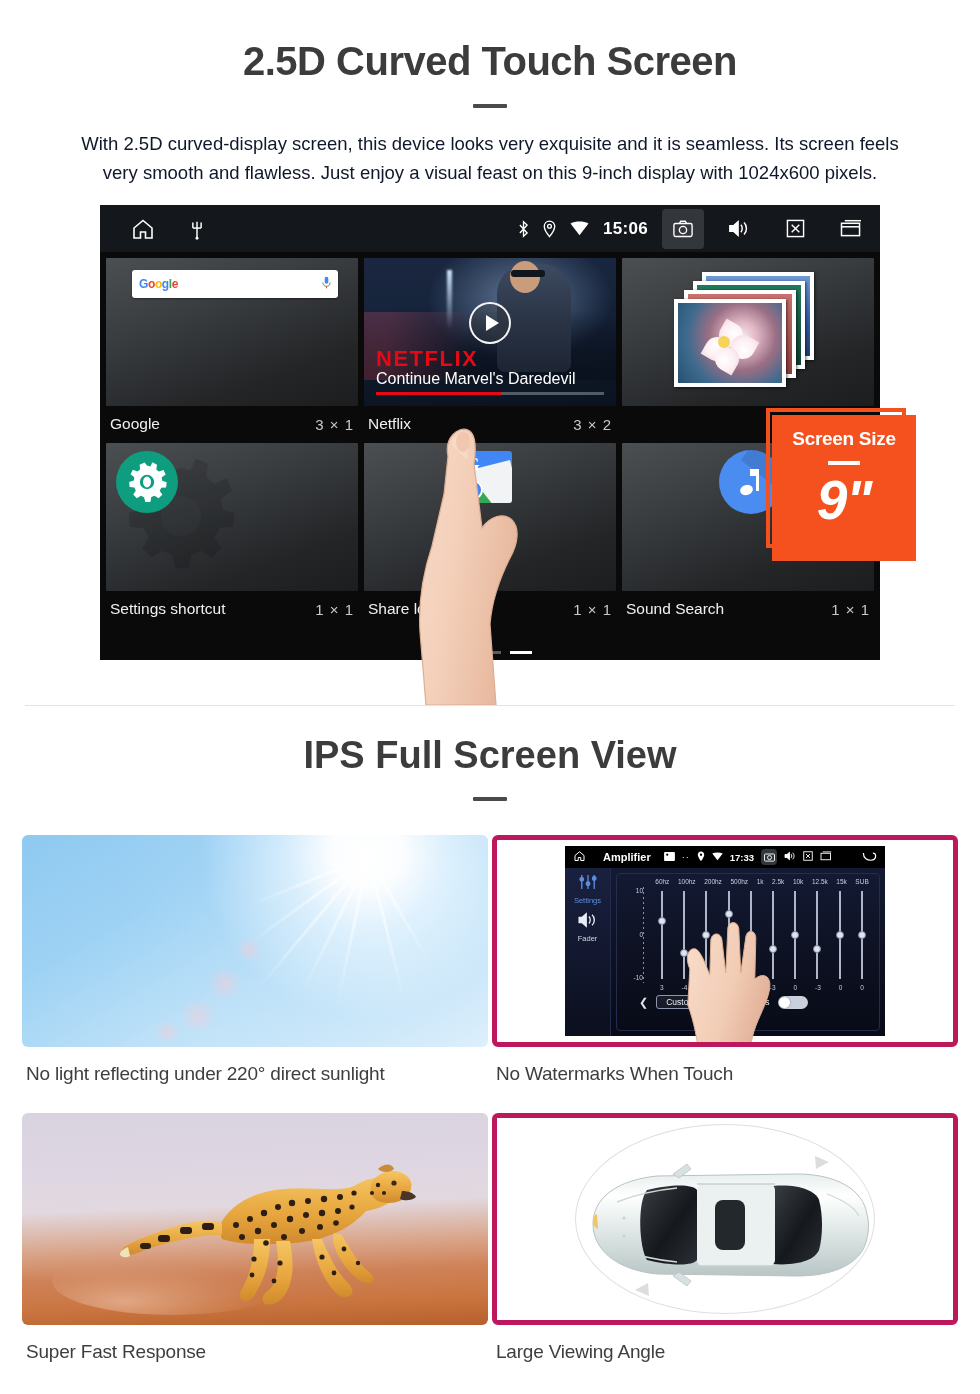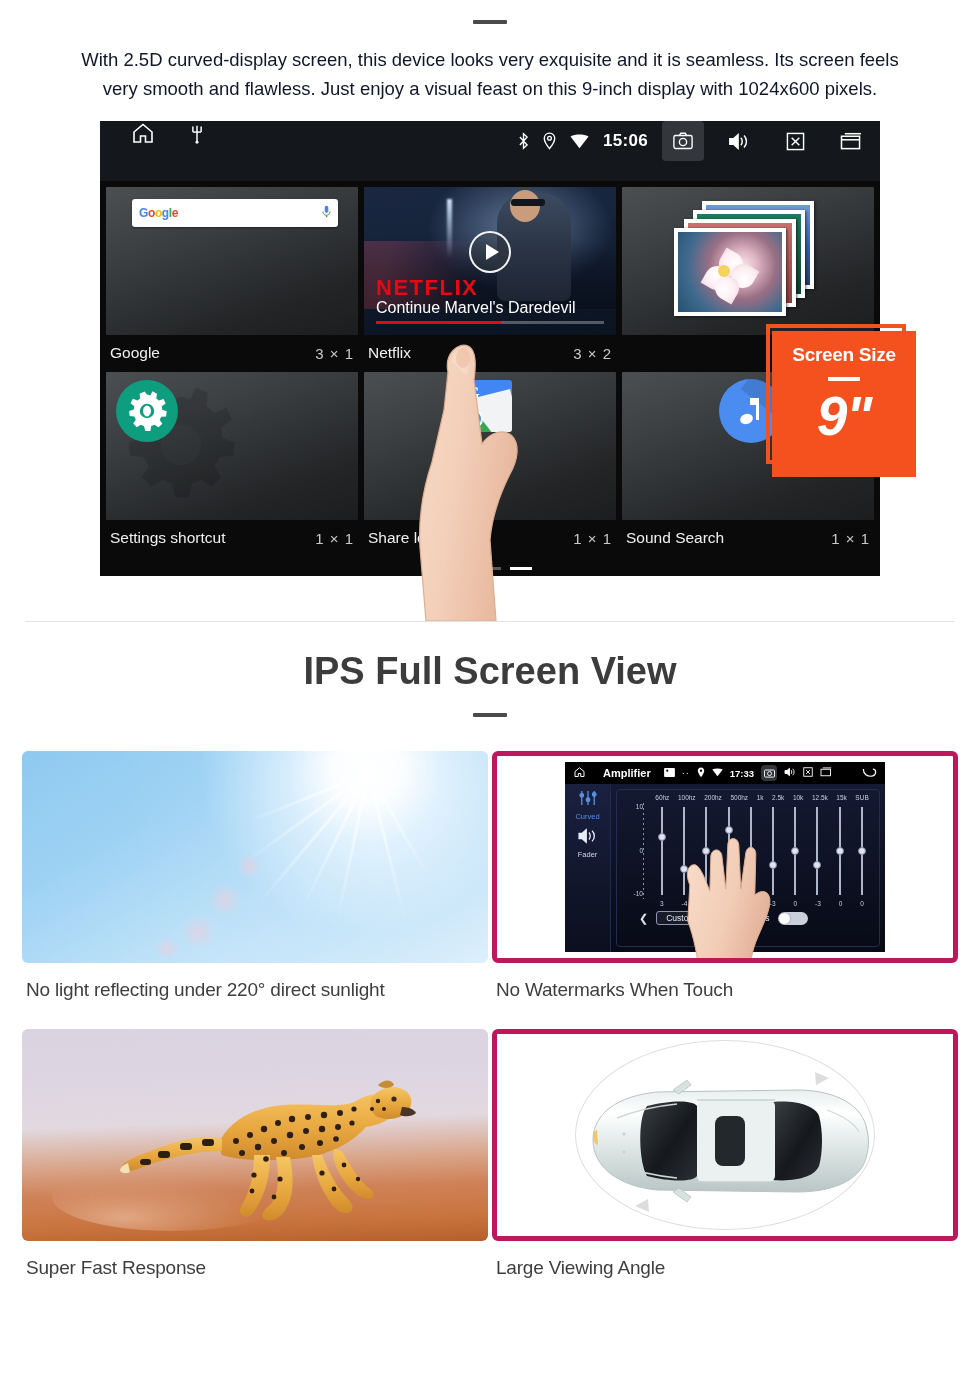--- a/index.html
+++ b/index.html
@@ -45,23 +45,23 @@
     margin-top: 18px;
   }
   .android {
     position:absolute; left:100px; top:0;
     width: 780px; height: 455px;
     background:#0a0a0a;
     overflow:hidden;
   }
   .statusbar {
     position:relative;
-    height: 60px; width:100%;
+    height: 47px; width:100%;
     background:#14171b;
-    display:flex; align-items:flex-start;
+    display:flex; align-items:center;
   }
   .sb-left { display:flex; align-items:center; gap:34px; padding-left:30px; }
   .sb-right {
     margin-left:auto; display:flex; align-items:center; gap:14px;
     padding-right: 8px;
   }
   .sb-icon { color:#fff; display:flex; align-items:center; justify-content:center; }
   .sb-time { color:#fff; font-size:17px; font-weight:bold; letter-spacing:0.3px; }
   .sb-btn {
     width:42px; height:40px; display:flex; align-items:center; justify-content:center;
@@ -415,20 +415,21 @@
   .car-ellipse {
     position:absolute; left:50%; top:50%; transform:translate(-50%,-50%);
     width: 300px; height: 190px; border:1px solid #dedede; border-radius:50%;
   }
 </style>
 </head>
 <body>
 
 <div class="sec1">
 
+  <h1 class="title">2.5D Curved Touch Screen</h1>
   <div class="rule"></div>
   <p class="subtitle">With 2.5D curved-display screen, this device looks very exquisite and it is seamless. Its screen feels very smooth and flawless. Just enjoy a visual feast on this 9-inch display with 1024x600 pixels.</p>
 
   <div class="device-wrap">
 
     <div class="android">
 
       <div class="statusbar">
         <div class="sb-left">
           <span class="sb-icon">
@@ -742,21 +743,21 @@
               <span>
                 <svg width="20" height="16" viewBox="0 0 22 18" stroke="#5b8fe0" stroke-width="1.5" fill="none">
                   <line x1="4" y1="1" x2="4" y2="17"></line>
                     <line x1="11" y1="1" x2="11" y2="17"></line>
                     <line x1="18" y1="1" x2="18" y2="17"></line>
                   <circle cx="4" cy="6" r="2" fill="#5b8fe0"></circle>
                     <circle cx="11" cy="11" r="2" fill="#5b8fe0"></circle>
                     <circle cx="18" cy="5" r="2" fill="#5b8fe0"></circle>
                 </svg>
               </span>
-              <span class="lbl">Curved</span>
+              <span class="lbl">Settings</span>
               <span style="margin-top:5px">
                 <svg width="22" height="16" viewBox="0 0 24 18" stroke="#e8ecf5" stroke-width="1.5" fill="none">
                   <path d="M2 6 H5.5 L10 2 V16 L5.5 12 H2 Z" fill="#e8ecf5"></path>
                   <path d="M13 5 C15 7 15 11 13 13"></path>
                     <path d="M16.5 3 C20 6 20 12 16.5 15"></path>
                 </svg>
               </span>
               <span class="lbl2">Fader</span>
             </div>
 

